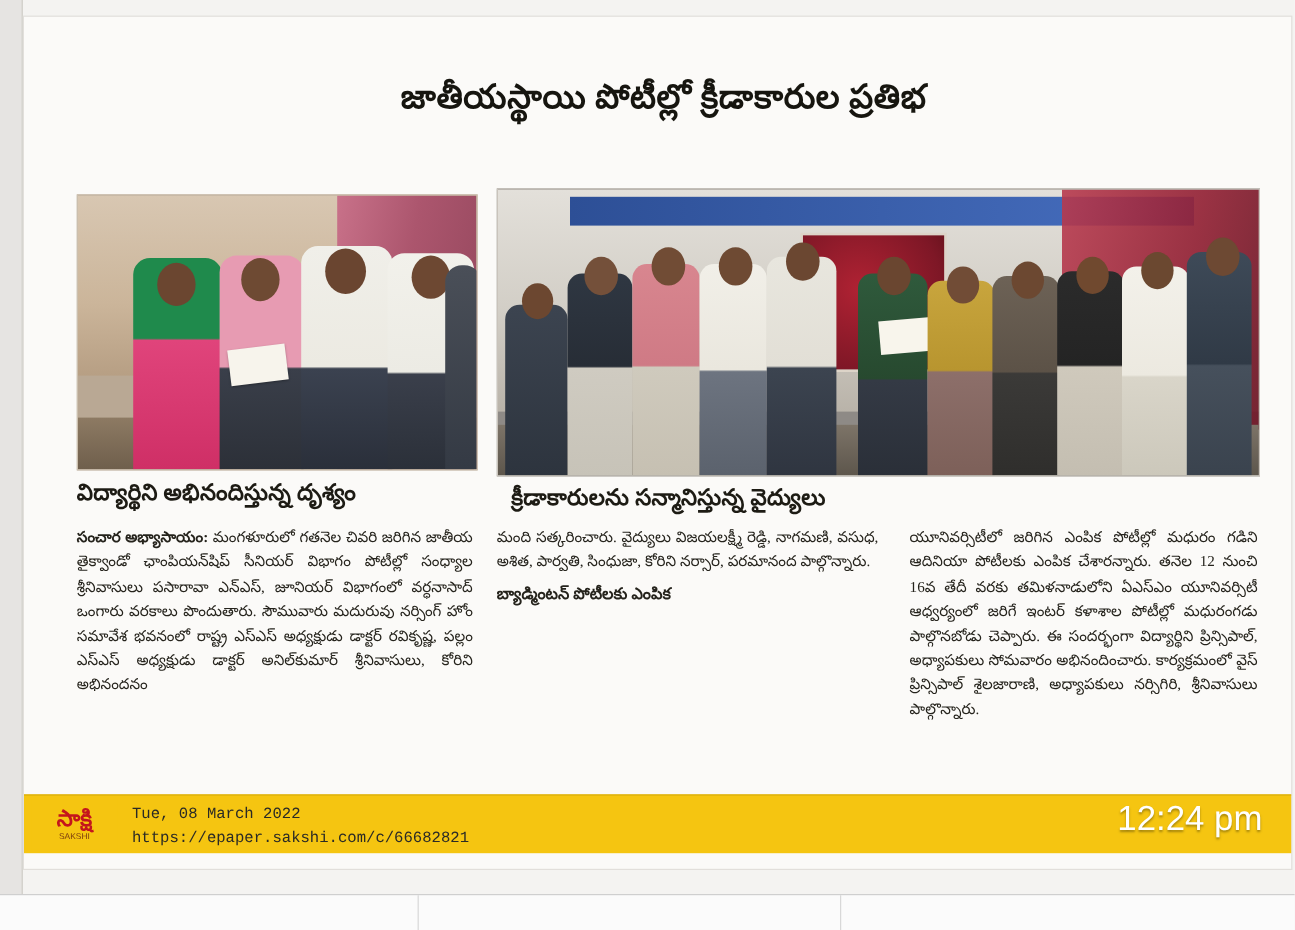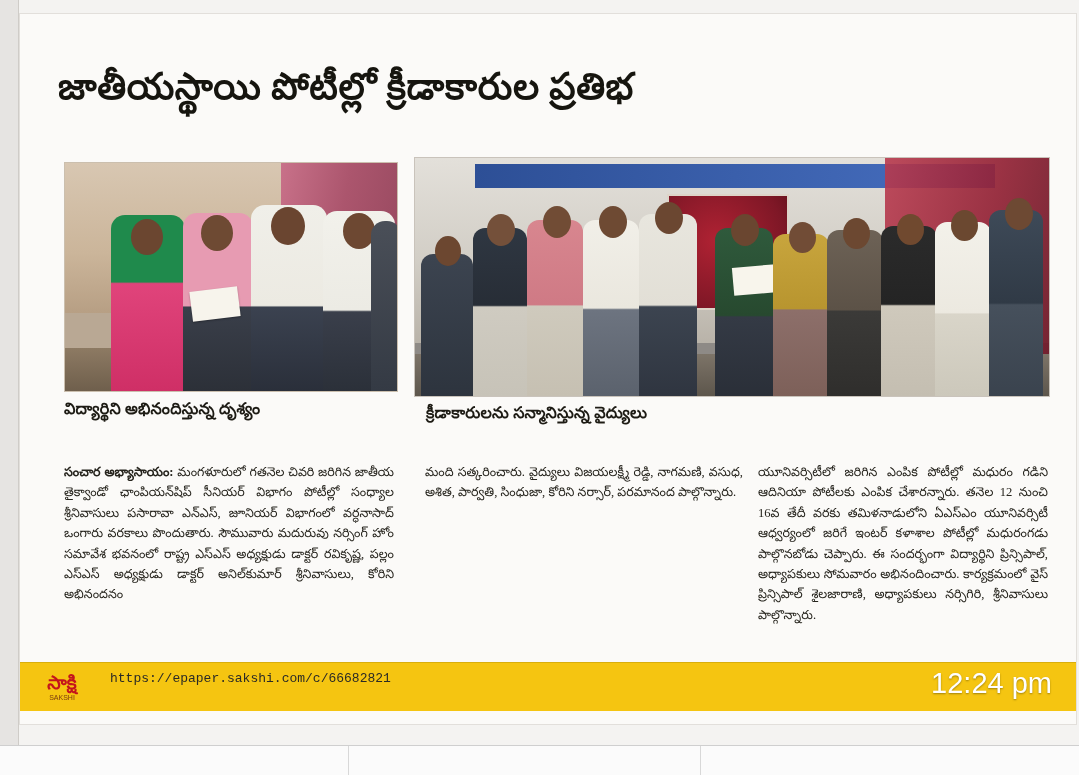--- a/index.html
+++ b/index.html
@@ -48,23 +48,23 @@
     height: 710px;
     background: #fbfaf8;
     box-shadow: 0 0 0 1px #e2dfdb;
   }
 
   .headline {
     position: absolute;
     left: 38px;
     top: 52px;
     width: 990px;
-    text-align: left;
+    text-align: center;
     font-family: "Liberation Serif", serif;
-    font-size: 37px;
+    font-size: 28px;
     font-weight: bold;
     color: #16150f;
     letter-spacing: 0.5px;
     line-height: 1.15;
     white-space: nowrap;
   }
 
   .rule-under-head {
     position: absolute;
     left: 44px;
@@ -144,48 +144,48 @@
   .photo2 .pers { position: absolute; bottom: 0; border-radius: 12px 12px 0 0; }
   .photo2 .head { position: absolute; border-radius: 50%; }
   .photo2 .cert {
     position: absolute; left: 318px; top: 108px; width: 44px; height: 28px;
     background: #f8f5ec; transform: rotate(-5deg);
   }
 
   .caption {
     position: absolute;
     font-family: "Liberation Serif", serif;
-    font-size: 16px;
+    font-size: 19px;
     font-weight: bold;
     color: #1d1b14;
     letter-spacing: .2px;
   }
   .cap1 { left: 44px; top: 386px; width: 340px; }
   .cap2 { left: 394px; top: 390px; width: 420px; padding-left: 12px; }
 
   
   .col {
     position: absolute;
-    top: 448px;
+    top: 424px;
     font-family: "Liberation Serif", serif;
     font-size: 12.6px;
     line-height: 1.62;
     color: #25231c;
     text-align: justify;
   }
   .col p { margin: 0 0 2px 0; }
   .col .lead { font-weight: bold; }
   .col .subhead {
     display: block;
     font-weight: bold;
     font-size: 13.4px;
     margin: 5px 0 1px 0;
   }
   .col1 { left: 44px; width: 330px; }
-  .col2 { left: 394px; width: 318px; margin-left: 11px; }
+  .col2 { left: 394px; width: 318px; }
   .col3 { left: 738px; width: 290px; }
 
   
   .footer-bar {
     position: absolute;
     left: 20px;
     top: 662px;
     width: 1056px;
     height: 48px;
     background: #f5c511;
@@ -331,34 +331,36 @@
 
     <div class="col col1">
       <p>
         <span class="lead">సంచార అభ్యాసాయం:</span>
         <span>మంగళూరులో గతనెల చివరి జరిగిన జాతీయ తైక్వాండో ఛాంపియన్‌షిప్ సీనియర్ విభాగం పోటీల్లో సంధ్యాల శ్రీనివాసులు పసారావా ఎన్‌ఎస్, జూనియర్ విభాగంలో వర్ధనాసాద్ ఒంగారు వరకాలు పొందుతారు. సౌమువారు మదురువు నర్సింగ్ హోం సమావేశ భవనంలో రాష్ట్ర ఎస్ఎస్ అధ్యక్షుడు డాక్టర్ రవికృష్ణ, పల్లం ఎస్ఎస్ అధ్యక్షుడు డాక్టర్ అనిల్‌కుమార్ శ్రీనివాసులు, కోరిని అభినందనం</span>
       </p>
     </div>
 
     <div class="col col2">
       <p>మంది సత్కరించారు. వైద్యులు విజయలక్ష్మీ రెడ్డి, నాగమణి, వసుధ, అశిత, పార్వతి, సింధుజా, కోరిని నర్సార్, పరమానంద పాల్గొన్నారు.</p>
+      <span class="subhead">బ్యాడ్మింటన్ పోటీలకు ఎంపిక</span>
     </div>
 
     <div class="col col3">
       <p>యూనివర్సిటీలో జరిగిన ఎంపిక పోటీల్లో మధురం గడిని ఆదినియా పోటీలకు ఎంపిక చేశారన్నారు. తనెల 12 నుంచి 16వ తేదీ వరకు తమిళనాడులోని ఏఎస్‌ఎం యూనివర్సిటీ ఆధ్వర్యంలో జరిగే ఇంటర్ కళాశాల పోటీల్లో మధురంగడు పాల్గొనబోడు చెప్పారు. ఈ సందర్భంగా విద్యార్థిని ప్రిన్సిపాల్, అధ్యాపకులు సోమవారం అభినందించారు. కార్యక్రమంలో వైస్ ప్రిన్సిపాల్ శైలజారాణి, అధ్యాపకులు నర్సిగిరి, శ్రీనివాసులు పాల్గొన్నారు.</p>
     </div>
 
   </div>
 
   <div class="footer-bar">
     <div class="logo-box">
       <div class="logo-text">సాక్షి</div>
       <div class="logo-sub">SAKSHI</div>
     </div>
     <div class="footer-meta">
+      <div>Tue, 08 March 2022</div>
       <div>https://epaper.sakshi.com/c/66682821</div>
     </div>
     <div class="clock">12:24 pm</div>
   </div>
 
   <div class="bottom-strip">
     <div class="cell c1"></div>
     <div class="cell c2"></div>
     <div class="cell c3"></div>
   </div>

